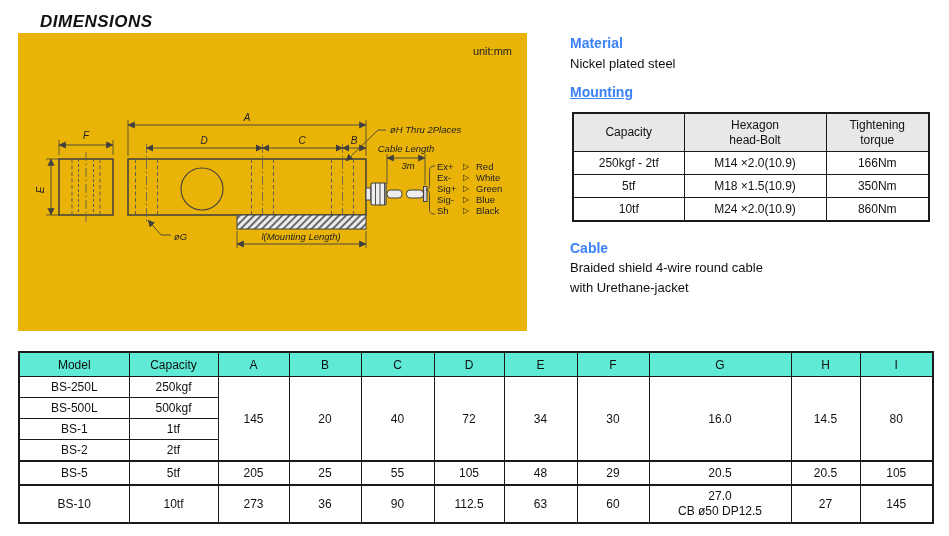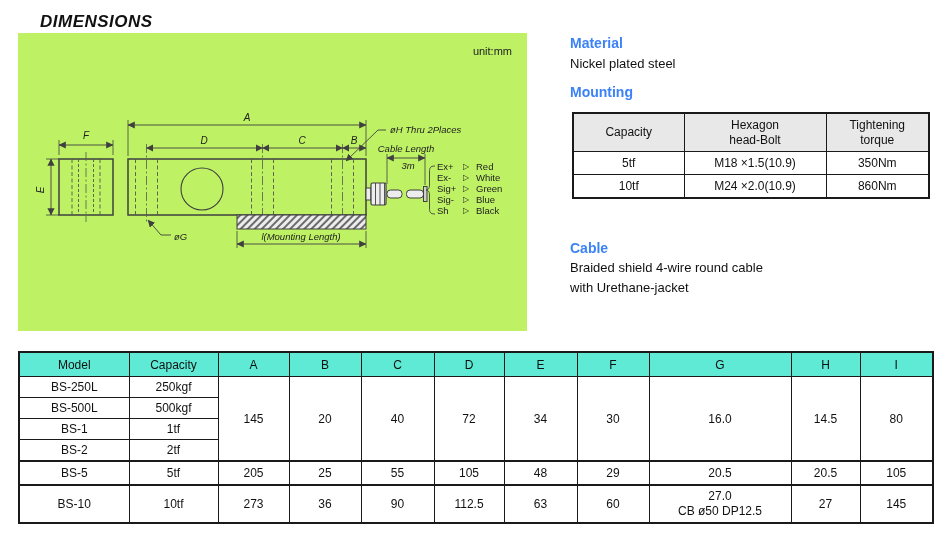--- a/index.html
+++ b/index.html
@@ -7,21 +7,21 @@
     width:949px;height:536px;position:relative;overflow:hidden;
     background:#ffffff;color:#1a1a1a;
     font-family:"Liberation Sans",sans-serif;
   }
   .title{
     position:absolute;left:32px;top:4px;margin:8px;
     font-size:17px;font-weight:bold;font-style:italic;letter-spacing:.5px;color:#111;
   }
   .panel{
     position:absolute;left:18px;top:33px;width:509px;height:298px;
-    background:#bef264;
+    background:#eab308;
   }
   .panel svg{display:block;}
   svg text{font-family:"Liberation Sans",sans-serif;fill:#222;}
   .dimlbl{font-style:italic;font-size:10px;}
   .notelbl{font-style:italic;font-size:9.5px;}
   .wirelbl{font-size:9.5px;}
   .tri{font-size:8px;}
   .unitlbl{font-size:11px;}
 
   
@@ -163,35 +163,40 @@
       <text class="wirelbl" x="419" y="181">Sh</text>
       <text class="tri" x="445" y="180">▷</text>
       <text class="wirelbl" x="458" y="181">Black</text>
     </g>
   </svg>
 </div>
 
 <h2 class="rc-head" style="left:570px;top:35px;">Material</h2>
 <p class="rc-text" style="left:570px;top:56px;">Nickel plated steel</p>
 
-<h2 class="rc-head" style="left:570px;top:84px;">Mounting</h2>
+<h2 class="rc-head" style="left:570px;top:84px;text-decoration:underline;">Mounting</h2>
 
 <table class="mount-table">
   <colgroup>
       <col style="width:111px">
       <col style="width:142px">
       <col style="width:103px">
     </colgroup>
   <tbody>
       <tr>
     <th>Capacity</th>
     <th>Hexagon
 head-Bolt</th>
     <th>Tightening
 torque</th>
+  </tr>
+  <tr>
+    <td>250kgf - 2tf</td>
+    <td>M14 ×2.0(10.9)</td>
+    <td>166Nm</td>
   </tr>
   <tr>
     <td>5tf</td>
     <td>M18 ×1.5(10.9)</td>
     <td>350Nm</td>
   </tr>
   <tr>
     <td>10tf</td>
     <td>M24 ×2.0(10.9)</td>
     <td>860Nm</td>

